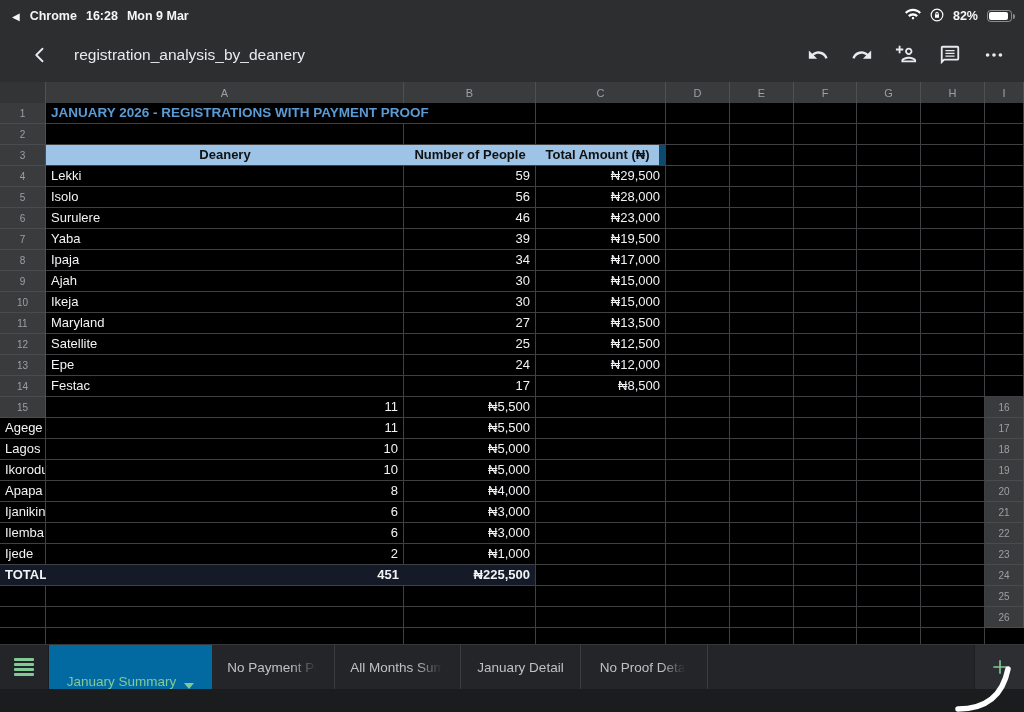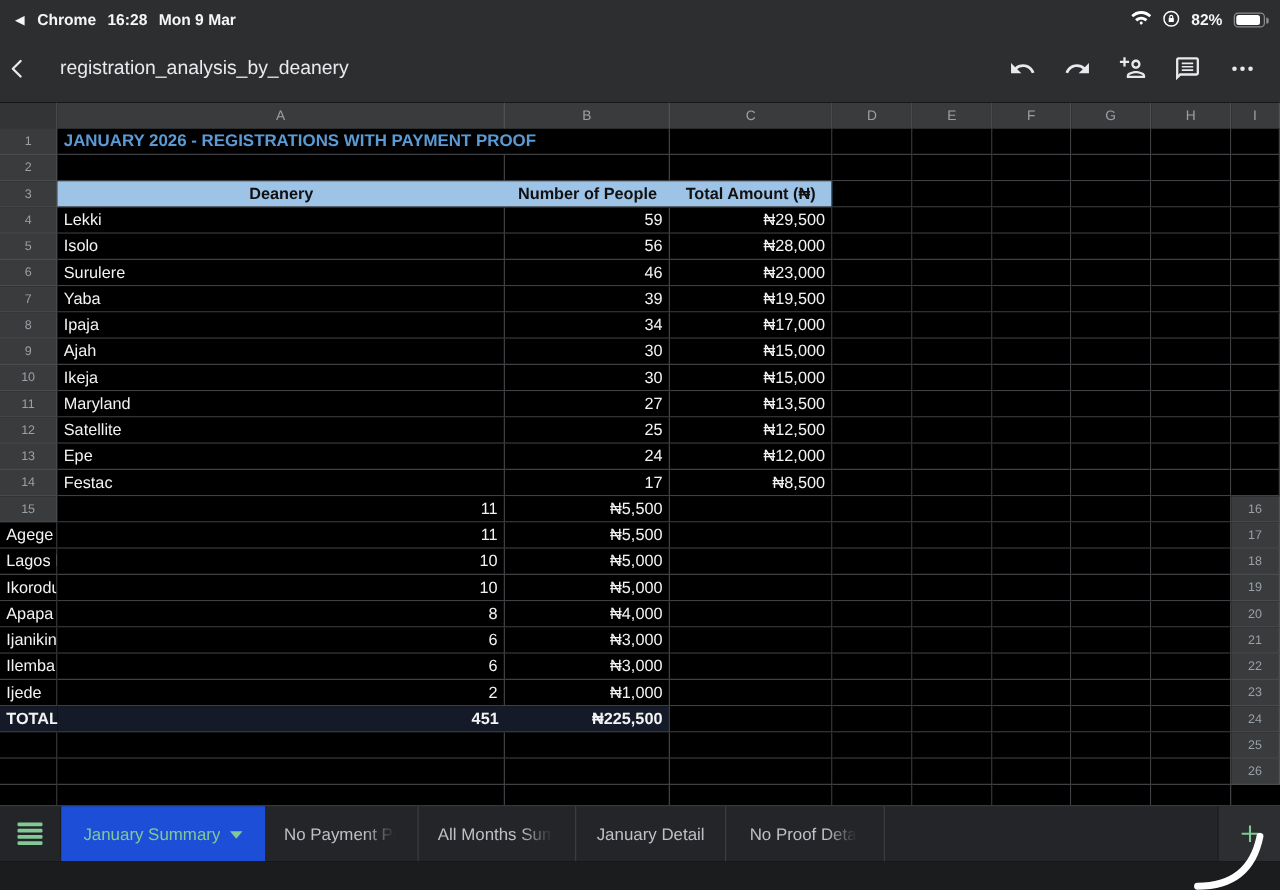--- a/index.html
+++ b/index.html
@@ -13,21 +13,21 @@
              padding:0 12px;box-sizing:border-box;color:#f5f6f7;font-size:12.5px;font-weight:bold;}
   .status-left{display:flex;align-items:center;gap:9px;padding-top:4px;}
   .status-right{display:flex;align-items:center;gap:9px;padding-top:4px;}
   .back-tri{font-size:10px;letter-spacing:1px;}
   .battery{position:relative;width:25px;height:12px;border:1px solid rgba(255,255,255,.45);
            border-radius:3.5px;box-sizing:border-box;}
   .battery .fill{position:absolute;left:1px;top:1px;bottom:1px;width:82%;background:#fff;border-radius:2px;}
   .battery .nub{position:absolute;right:-4px;top:3px;width:2.5px;height:5px;background:rgba(255,255,255,.45);
                 border-radius:0 2px 2px 0;}
 
-  .titlebar{height:54px;display:flex;align-items:center;padding:0 14px 0 2px;box-sizing:border-box;justify-content:center;}
+  .titlebar{height:54px;display:flex;align-items:center;padding:0 14px 0 28px;box-sizing:border-box;justify-content:center;}
   .doc-title{color:#e8eaed;font-size:15.5px;margin-left:22px;flex:1;white-space:nowrap;}
   .tb-icons{display:flex;align-items:center;gap:20px;padding-right:4px;}
   .tb-icons svg{display:block;color:#e8eaed;}
   .icon-btn{width:24px;height:24px;display:flex;align-items:center;justify-content:center;}
 
   
   .gridwrap{position:absolute;left:0;top:82px;width:1024px;height:562px;overflow:hidden;background:#000;}
   .grid{display:grid;grid-template-columns:46px 358px 132px 130px 64px 64px 63px 64px 64px 39px;
         grid-auto-rows:21px;}
   .grid > .colh{height:22px;}
@@ -35,33 +35,33 @@
      color:#f2f3f4;font-size:13px;line-height:20px;white-space:nowrap;overflow:hidden;background:#000;}
   .colh{background:#3a3b3d;border-right:1px solid #4e5052;border-bottom:1px solid #222;
         color:#9aa0a6;font-size:11px;text-align:center;line-height:22px;}
   .gutter{background:#3a3b3d;border-right:1px solid #4e5052;border-bottom:1px solid #4a4b4d;
           color:#9aa0a6;font-size:10px;text-align:center;line-height:21px;}
   .corner{background:#333436;}
   .a-cell{padding-left:5px;text-align:left;}
   .num{padding-right:5px;text-align:right;}
   .title-cell{color:#5b9bd5;font-weight:bold;font-size:13.5px;padding-left:5px;border-right:1px solid #3e4043;}
   .blueh{background:#9dc3e6;color:#111;font-weight:bold;text-align:center;border-right:none;}
-  .blueh.last{border-right:1px solid #0c4a6e;}
+  .blueh.last{border-right:7px solid #0c4a6e;}
   .navy{background:#151a28;font-weight:bold;border-right:none;}
   .navy.last{border-right:1px solid #3e4043;}
 
   
   .tabbar{position:absolute;left:0;top:644px;width:1024px;height:45px;background:#242528;
           border-top:1px solid #37383b;display:flex;box-sizing:border-box;}
   .sheetmenu{width:48px;display:flex;align-items:center;justify-content:center;border-right:1px solid #1c1d1f;}
   .burger{display:flex;flex-direction:column;gap:2.5px;}
   .burger i{display:block;width:20px;height:2.5px;background:#81c995;border-radius:1px;}
   .tab{display:flex;align-items:center;justify-content:center;gap:8px;font-size:13.5px;
        color:#bdc1c6;box-sizing:border-box;border-right:1px solid #3a3c3f;}
-  .tab.active{background:#1d4ed8;color:#81c995;border-right:none;}
+  .tab.active{background:#0369a1;color:#81c995;border-right:none;align-items:flex-end;}
   .tab .lbl{white-space:nowrap;overflow:hidden;}
   .tab .fade{-webkit-mask-image:linear-gradient(90deg,#000 70%,transparent 97%);
              mask-image:linear-gradient(90deg,#000 70%,transparent 97%);}
   .caret{width:0;height:0;border-left:5px solid transparent;border-right:5px solid transparent;
          border-top:6px solid #81c995;margin-top:2px;}
   .t-jansum{width:163px;}
   .t-allmonths{width:126px;padding:0 10px;}
   .t-nopay{width:123px;padding:0 10px;}
   .t-jandet{width:120px;}
   .t-noproof{width:127px;padding:0 10px;}

